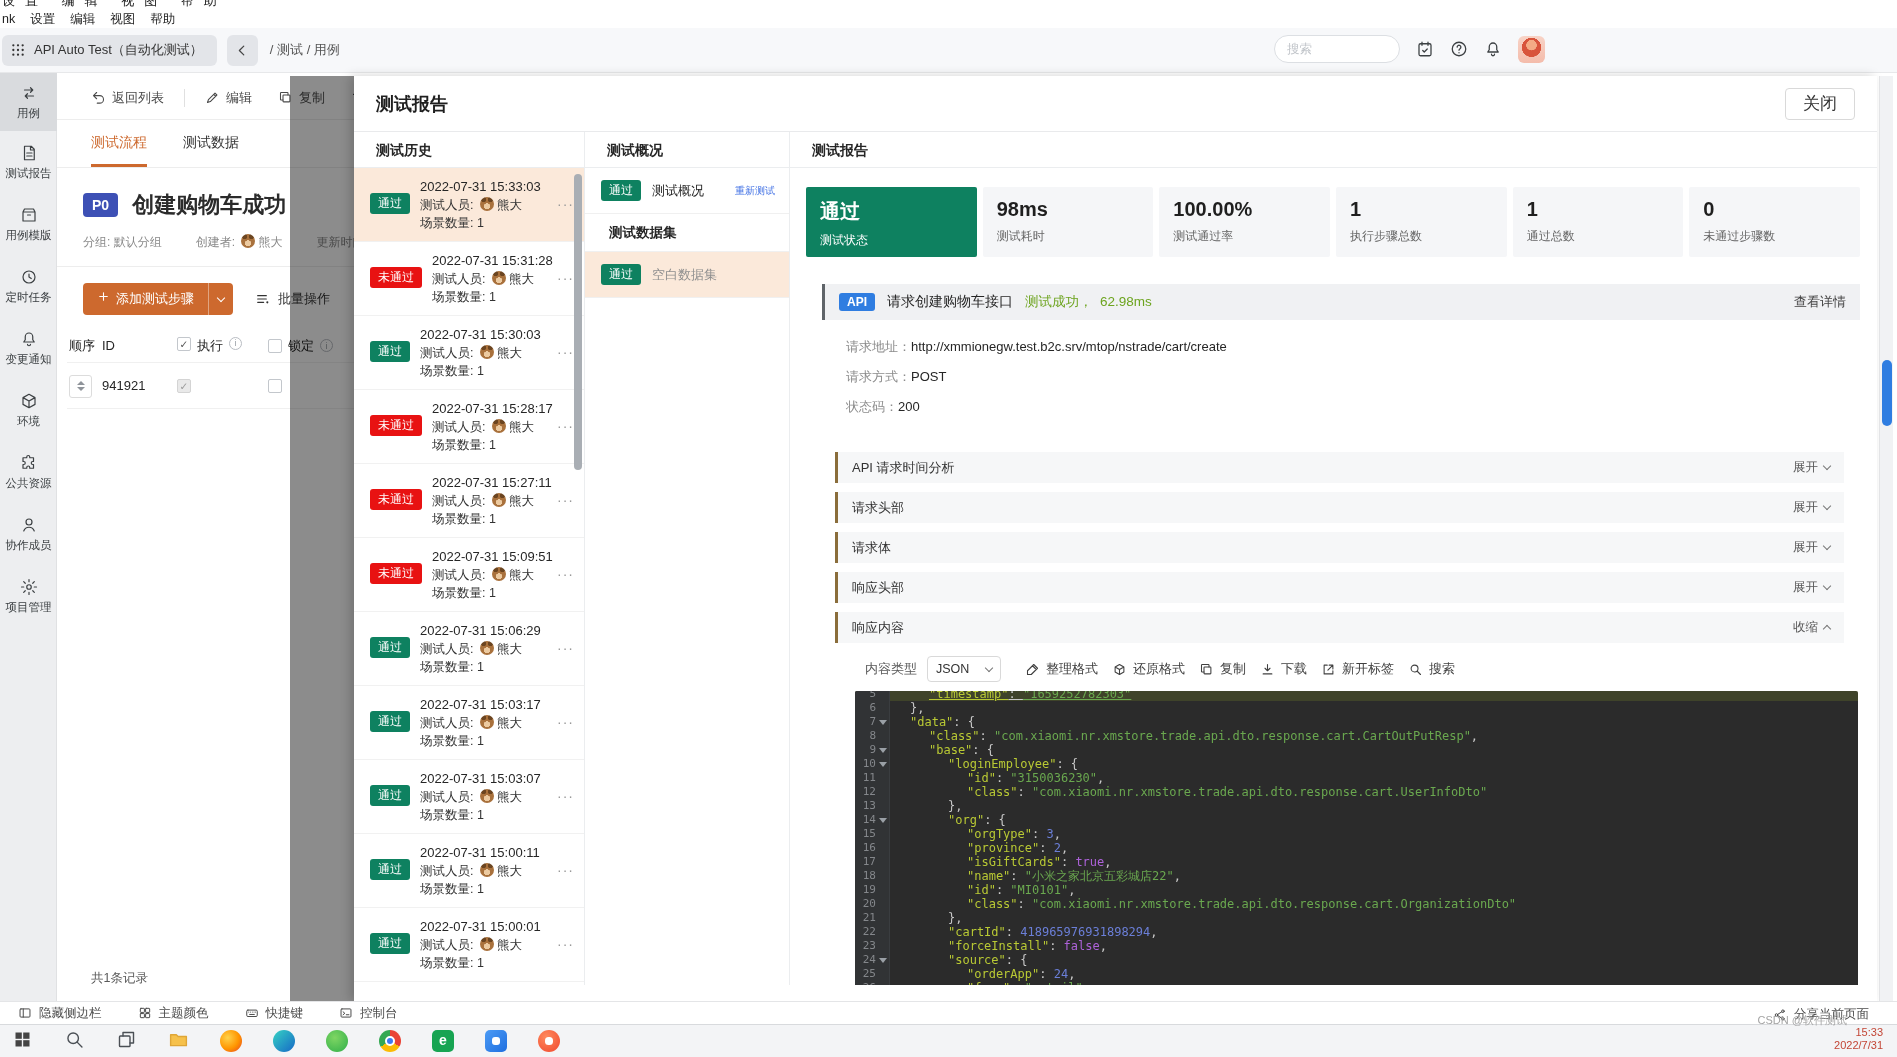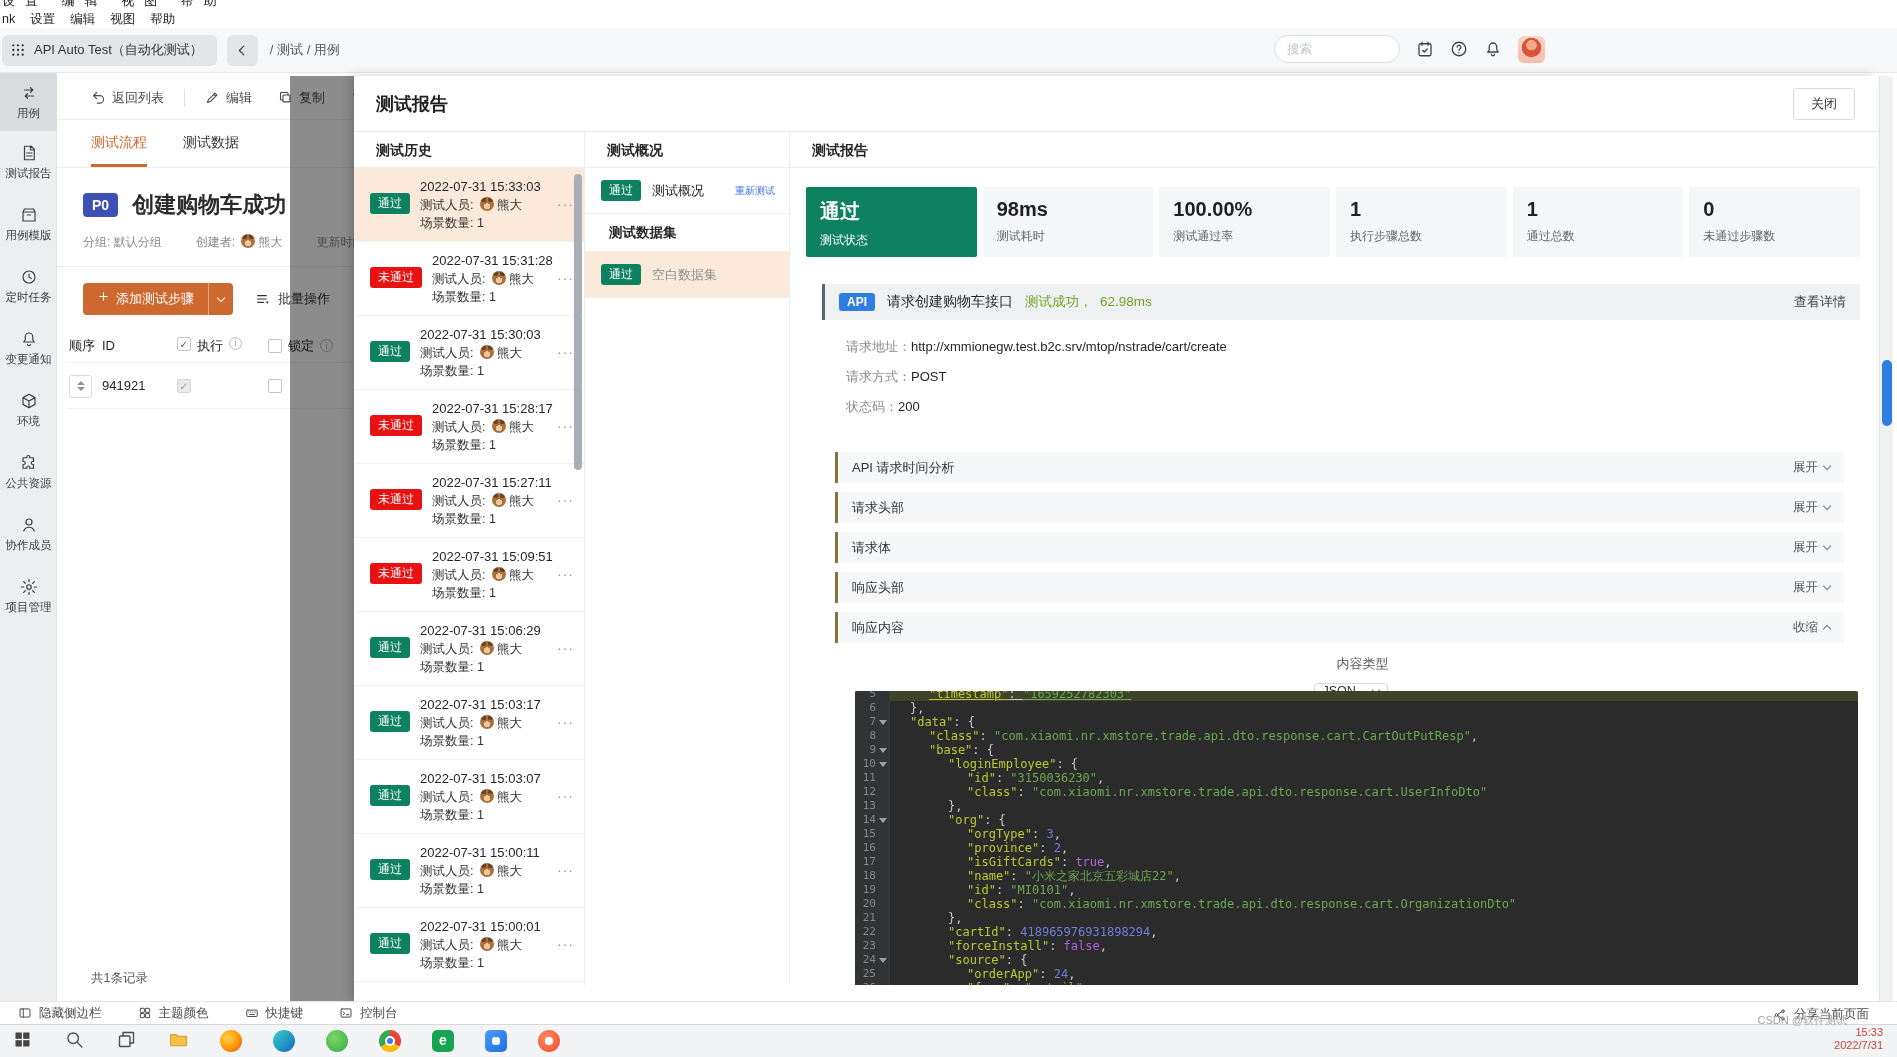--- a/index.html
+++ b/index.html
@@ -66,21 +66,21 @@
   .sort-chip{width:23px;height:23px;border:1px solid #dcdcdc;border-radius:3px;display:inline-flex;flex-direction:column;align-items:center;justify-content:center;gap:2px;}
   .tri-up{width:0;height:0;border-left:4px solid transparent;border-right:4px solid transparent;border-bottom:4px solid #8f949a;}
   .tri-dn{width:0;height:0;border-left:4px solid transparent;border-right:4px solid transparent;border-top:4px solid #8f949a;}
   .cp-footer{position:absolute;left:34px;bottom:14px;color:#595959;font-size:12.5px;}
 
   
   .backdrop{position:absolute;left:290px;top:76px;width:1587px;height:925px;background:rgba(0,0,0,0.45);}
   .drawer{position:absolute;left:354px;top:76px;width:1523px;height:925px;background:#fff;box-shadow:-4px 0 10px rgba(0,0,0,.18);}
   .drawer-titlebar{height:56px;border-bottom:1px solid #e9eaec;display:flex;align-items:center;padding:0 22px;}
   .drawer-title{font-size:18px;font-weight:bold;color:#1f1f1f;}
-  .close-btn{margin-left:auto;height:32px;padding:0 17px;border:1px solid #d9d9d9;border-radius:4px;background:#fff;color:#333;font-size:13px;font-family:inherit;}
+  .close-btn{margin-left:auto;height:32px;padding:0 17px;border:1px solid #d9d9d9;border-radius:4px;background:#fff;color:#333;font-size:17px;font-family:inherit;}
   .col{position:absolute;top:56px;bottom:16px;overflow:hidden;}
   .col-history{left:0;width:231px;border-right:1px solid #ebedef;}
   .col-overview{left:231px;width:205px;border-right:1px solid #ebedef;}
   .col-report{left:436px;right:0;}
   .col-header{height:36px;line-height:36px;padding-left:22px;font-weight:bold;font-size:14px;color:#262626;border-bottom:1px solid #ebedef;}
 
   .hist-entry{position:relative;display:flex;gap:10px;padding:10px 14px 9px 16px;border-bottom:1px solid #f1f1f1;min-height:73px;}
   .hist-entry.selected{background:#fbe9da;}
   .badge{display:inline-block;padding:2px 8px;border-radius:3px;color:#fff;font-size:12px;line-height:17px;white-space:nowrap;}
   .badge.pass{background:var(--pass-green);}
@@ -117,21 +117,21 @@
   .api-fields{margin:18px 0 0 24px;}
   .api-field{margin-bottom:12px;font-size:13px;height:18px;}
   .api-field .fl{color:#8c8c8c;}
   .api-field .fv{color:#262626;}
   .accordion{margin:36px 16px 0 29px;}
   .acc-row{height:31px;display:flex;align-items:center;padding:0 14px;background:#f6f7f8;border-left:3px solid var(--section-border-brown);margin-bottom:9px;}
   .acc-label{font-size:13px;color:#333;}
   .acc-action{margin-left:auto;color:#595959;font-size:12.5px;display:flex;align-items:center;gap:6px;}
   .chev{display:inline-block;width:6px;height:6px;border-right:1.5px solid #777;border-bottom:1.5px solid #777;transform:rotate(45deg);margin-top:-3px;}
   .chev.up{transform:rotate(-135deg);margin-top:3px;}
-  .resp-toolbar{margin:12px 0 8px 49px;display:flex;align-items:center;gap:10px;height:28px;flex-direction:column;}
+  .resp-toolbar{margin:12px 0 8px 49px;display:flex;align-items:center;gap:10px;height:28px;}
   .ct-label{color:#595959;font-size:13px;padding-left:10px;}
   .ct-select{width:74px;height:26px;border:1px solid #d9d9d9;border-radius:4px;display:flex;align-items:center;justify-content:space-between;padding:0 8px;font-size:12.5px;color:#333;background:#fff;margin-right:14px;}
   .resp-btn{display:flex;align-items:center;gap:6px;color:#404040;font-size:13px;margin-right:14px;}
   .codewrap{position:relative;margin:8px 2px 0 49px;height:305px;overflow:hidden;background:var(--code-bg);border-radius:2px;}
   .codelines{margin-top:-4px;font-family:"DejaVu Sans Mono","Liberation Mono",monospace;font-size:12px;line-height:14px;}
   .cl{display:flex;height:14px;white-space:pre;}
   .gcell{flex:0 0 35px;background:#313335;border-right:1px solid #3a3d40;color:#84878b;display:flex;justify-content:flex-end;align-items:center;padding-right:2px;font-size:11px;gap:2px;}
   .farrow{width:0;height:0;border-left:4px solid transparent;border-right:4px solid transparent;border-top:5px solid #9aa0a6;margin-left:1px;}
   .fspace{width:9px;}
   .ct{color:#c9c9c9;}

